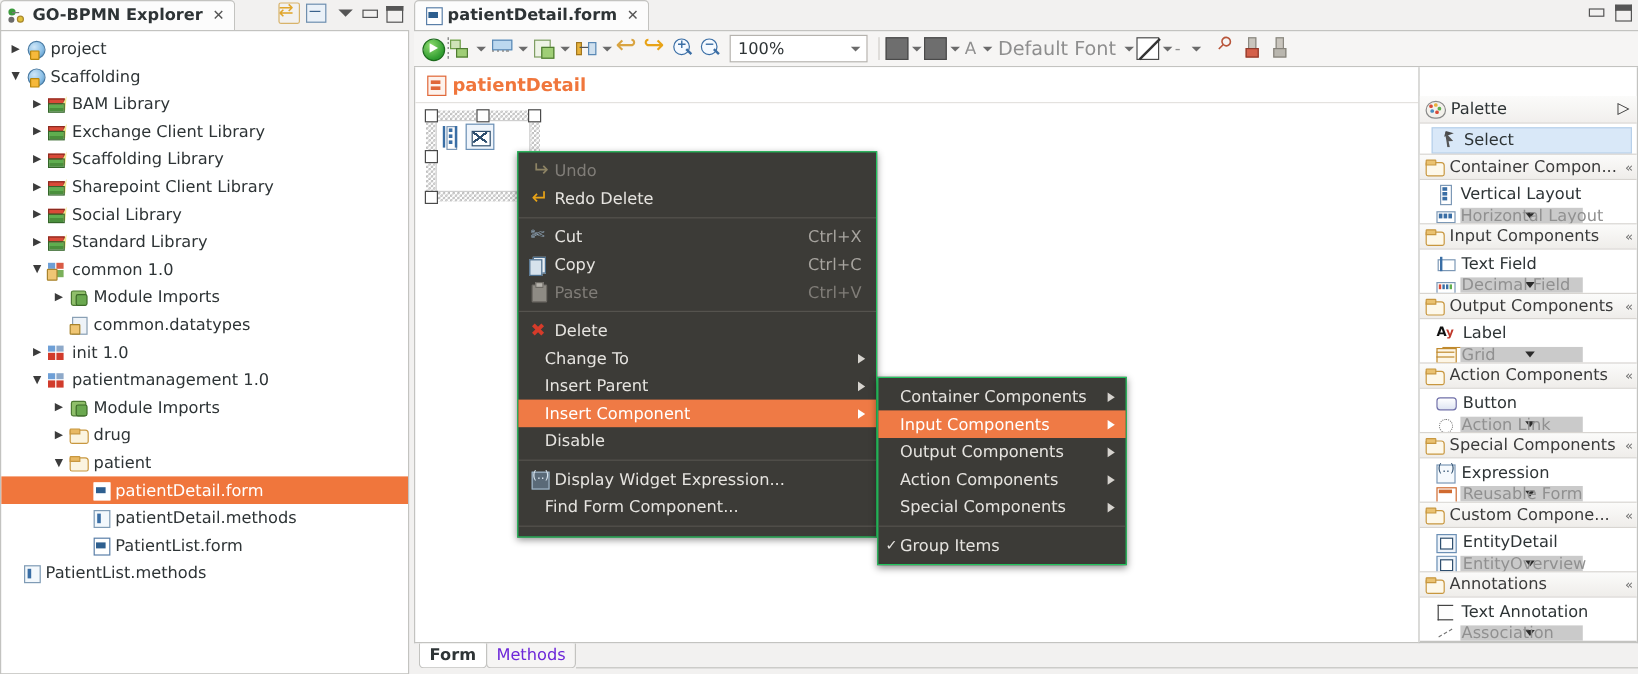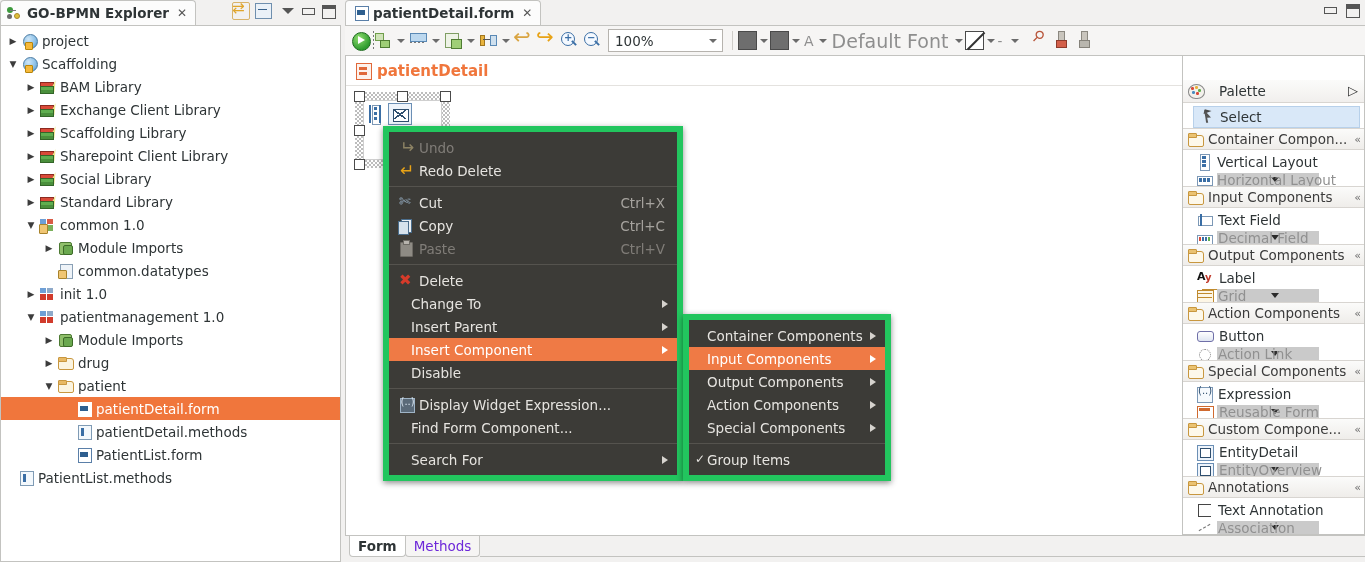--- a/index.html
+++ b/index.html
@@ -178,21 +178,21 @@
     border:1px solid #b6b3ae; display:flex; align-items:center;
     margin-left:4px; margin-right: 4px; flex:none;
   }
   #zoombox .zval { flex:1; padding-left:6px; font-size:13.5px; color:#2e3436;}
   #zoombox .zarrow {
     width:18px; height:21px; position:relative;
   }
   .swatch {
     width:19px;height:19px;background:#6e6e6e;border:1px solid #4a4a4a;flex:none;
   }
-  .fontname { color:#8e8e8e; font-size:19px; margin-left:3px; white-space:nowrap;}
+  .fontname { color:#8e8e8e; font-size:16px; margin-left:3px; white-space:nowrap;}
   .glyphA { font-size:14px; color:#8f8f8f; padding:0 2px;}
   .nostroke {
     width:19px;height:19px;background:#ffffff;border:1px solid #4a4a4a;flex:none;position:relative;
   }
   .nostroke::after{
     content:""; position:absolute; left:-2px; top:8px; width:24px;height:1.6px;
     background:#333; transform:rotate(-45deg); transform-origin:center;
   }
   .dashlabel { color:#8e8e8e; font-size:13.5px;}
 
@@ -277,21 +277,21 @@
   .btab.active { font-weight:bold; background:#ffffff; border-top:none;}
   .btab.inactive { background:#f6f5f4; color:#6d28d9; margin-left:-1px;}
   #btab-filler { flex:1; height:21px; border-bottom:1px solid #c3c3c0; }
 
   
   #palette {
     width: 183px; background:#ffffff; border:1px solid #c3c3c0; border-top:none;
     display:flex; flex-direction:column; overflow:hidden; position:relative;
   }
   #palette-head {
-    height:25px; display:flex; align-items:center; gap:15px; padding:0 5px;
+    height:25px; display:flex; align-items:center; gap:5px; padding:0 5px;
     background: linear-gradient(#fbfbfa,#f1efed);
     border-bottom:1px solid #d8d5d1; font-size:13.5px;margin-top:24px;
   }
   #palette-head .ptitle { flex:1; }
   .i-palette { width:16px;height:16px;position:relative;}
   .i-palette::before{
     content:"";position:absolute;left:0;top:1px;width:15px;height:13px;border-radius:50% 50% 45% 45%;
     background:#f3f1ec;border:1px solid #8a8a8a;
   }
   .i-palette::after{
@@ -383,21 +383,22 @@
   .i-textannot::before{content:"";position:absolute;left:1px;top:1px;width:12px;height:11px;border:1.5px solid #444;border-right:none;background:#fdfdfd;}
   .i-assoc { width:15px;height:14px;position:relative;flex:none;}
   .i-assoc::before{content:"";position:absolute;left:1px;top:6px;width:13px;height:0;border-top:1.4px dashed #777;transform:rotate(-30deg);}
   #palette-footer { flex:1; background:#f2f1f0; border-top:1px solid #c3c3c0; }
 
   
   .ctxmenu {
     position:absolute; background:#3c3b37; color:#e6e4e0;
     box-shadow: 0 2px 6px rgba(0,0,0,.45);
     padding: 4px 0; font-size:13.5px;
-    border:6px solid #22c55e;
+    border:1px solid #22c55e;
+    margin-left:48px;
   }
   #ctx-main { left: 383px; top: 126px; width: 300px; }
   #ctx-sub  { left: 683px; top: 314px; width: 208px; }
   .mi {
     height:23px; display:flex; align-items:center; position:relative;
     padding-left:8px; white-space:nowrap; cursor:default;
   }
   .mi .mlabel { margin-left:0; }
   .mi .micon { width:22px; flex:none; height:16px; position:relative; }
   .mi .accel { margin-left:auto; padding-right:12px; color:#a7a49f; }
@@ -986,24 +987,20 @@
       </div>
       <div class="msep"></div>
       <div class="mi">
         <span class="micon mi-expr2"></span>
         <span class="mlabel">Display Widget Expression...</span>
       </div>
       <div class="mi" style="padding-left: 22px;">
         <span class="mlabel">Find Form Component...</span>
       </div>
       <div class="msep"></div>
-      <div class="mi" style="padding-left: 22px;">
-        <span class="mlabel">Search For</span>
-        <span class="arrow"></span>
-      </div>
     </div>
   <div class="ctxmenu" id="ctx-sub">
       <div class="mi indent" style="padding-left: 18px;">
         <span class="mlabel">Container Components</span>
         <span class="arrow"></span>
       </div>
       <div class="mi hl indent" style="padding-left: 18px;">
         <span class="mlabel">Input Components</span>
         <span class="arrow"></span>
       </div>

